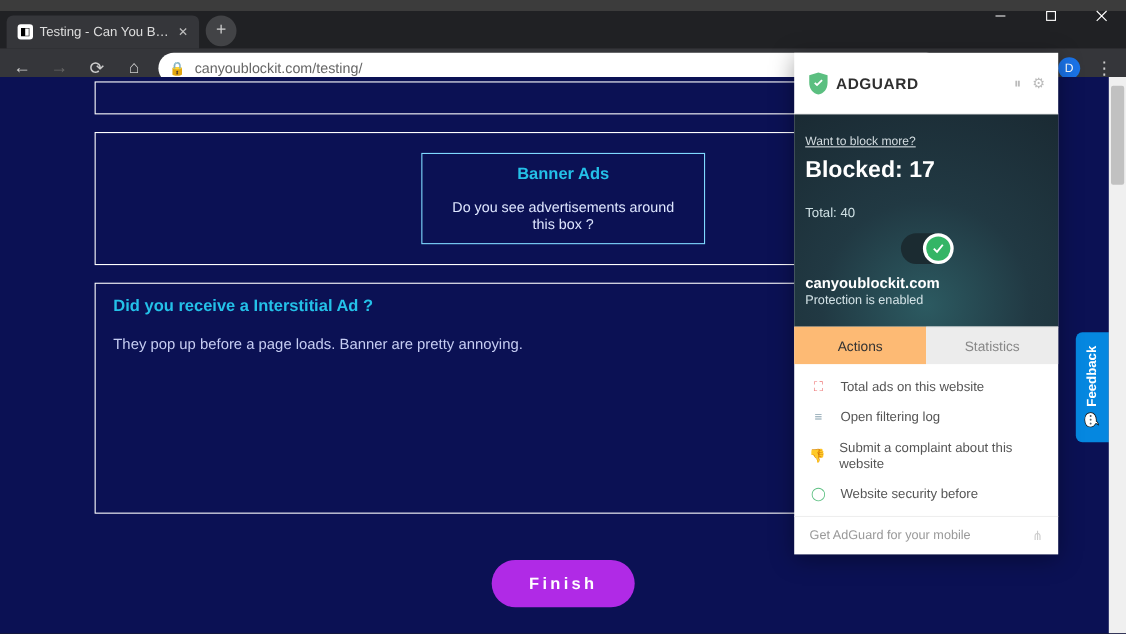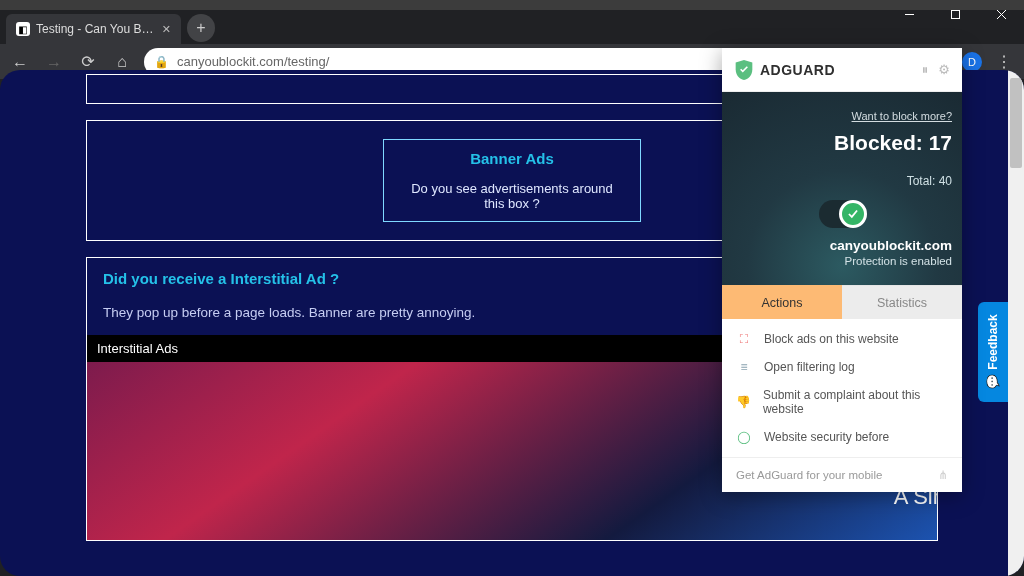--- a/index.html
+++ b/index.html
@@ -26,26 +26,26 @@
   .nav-btn.disabled { color:#666; }
   .omnibox { flex:1; height:28px; background:#fff; border-radius:14px; display:flex; align-items:center; padding:0 10px; gap:8px; color:#555; font-size:13px;}
   .omnibox .lock { font-size:12px; color:#555; }
   .omnibox .url { flex:1; color:#666; }
   .omnibox .star { color:#666; }
   .ext { width:22px; height:22px; display:flex; align-items:center; justify-content:center; color:#bbb; position:relative; }
   .ext .badge { position:absolute; bottom:-2px; right:-3px; background:#2e7d32; color:#fff; font-size:8px; padding:0 2px; border-radius:2px; }
   .avatar { width:20px; height:20px; background:#1a73e8; border-radius:50%; color:#fff; font-size:11px; display:flex; align-items:center; justify-content:center;}
 
   
-  .viewport { position:absolute; top:70px; left:0; right:0; bottom:0; background:#0b1154; overflow:hidden;border-radius:20px; }
+  .viewport { position:absolute; top:70px; left:0; right:0; bottom:0; background:#0b1154; overflow:hidden; }
   .scrollbar { position:absolute; right:0; top:0; width:16px; height:100%; background:#f0f0f0; }
   .scrollbar-thumb { position:absolute; top:8px; left:2px; width:12px; height:90px; background:#c1c1c1; border-radius:2px;}
   .page-content { padding: 4px 86px 20px 86px; color:#fff; }
 
-  .card { border:1.5px solid #fff; margin-bottom:16px; position:relative; background:#0b1154;flex-direction:column; }
+  .card { border:1.5px solid #fff; margin-bottom:16px; position:relative; background:#0b1154; }
   .card.top { height:30px; }
   .card.top::after { content:""; position:absolute; right:0; top:0; width:200px; height:100%; background:#ccc; }
 
   .card.banner { padding:18px 0 18px; display:flex; flex-direction:column; align-items:center; }
   .banner-box { border:1px solid #7fd9ff; padding:10px 22px; text-align:center; width:258px;}
   .banner-title { color:#24c1e8; font-weight:600; font-size:15px; margin-bottom:14px;}
   .banner-sub { color:#dfe7ff; font-size:13px; }
 
   .card.interstitial { display:flex; min-height:210px; }
   .inter-left { flex:1 1 50%; padding: 12px 16px; }
@@ -61,25 +61,25 @@
 
   .finish-row { display:flex; justify-content:center; margin-top:42px;}
   .finish-btn { background:#b02ae6; color:#fff; font-weight:700; letter-spacing:3px; padding:13px 34px; border:none; border-radius:30px; font-size:15px;}
 
   
   .feedback { position:absolute; right:16px; top:232px; width:30px; height:100px; background:#0587e0; border-radius:6px 0 0 6px; color:#fff; display:flex; align-items:center; justify-content:center; font-size:12px; }
   .feedback span { transform:rotate(-90deg); white-space:nowrap; display:flex; align-items:center; gap:5px; }
 
   
   .adguard { position:absolute; top:48px; right:62px; width:240px; background:#fff; box-shadow:0 4px 20px rgba(0,0,0,.35); display:flex; flex-direction:column; font-size:13px; z-index:50;}
-  .ag-header { height:44px; display:flex; align-items:center; padding:0 12px; gap:8px; border-bottom:1px solid #eee;}
+  .ag-header { height:56px; display:flex; align-items:center; padding:0 12px; gap:8px; border-bottom:1px solid #eee;}
   .ag-logo { display:flex; align-items:center; gap:6px; font-weight:800; color:#2f2f2f; font-size:14px; letter-spacing:0.5px;}
   .ag-logo svg { width:20px; height:22px; }
   .ag-header-icons { margin-left:auto; display:flex; gap:10px; color:#bbb; }
-  .ag-hero { background:radial-gradient(circle at 50% 90%, #2c5a61 0%, #213943 45%, #1a2a33 100%); color:#fff; text-align:right; padding:16px 10px 18px; }
+  .ag-hero { background:radial-gradient(circle at 50% 90%, #2c5a61 0%, #213943 45%, #1a2a33 100%); color:#fff; text-align:left; padding:16px 10px 18px; }
   .ag-link { font-size:11px; text-decoration:underline; color:#d3dce0; }
   .ag-blocked { font-weight:800; font-size:21px; margin-top:8px;}
   .ag-total { font-size:12px; margin-top:19px; color:#cfe0e4; }
   .ag-toggle { margin:12px auto 10px; width:46px; height:28px; background:#1b2b31; border-radius:20px; display:flex; align-items:center; justify-content:flex-end; padding:2px;}
   .ag-toggle .knob { width:28px; height:28px; background:#34b566; border:3px solid #fff; border-radius:50%; display:flex; align-items:center; justify-content:center; margin-right:-4px;}
   .ag-domain { font-weight:700; font-size:13.5px; }
   .ag-protect { font-size:11.5px; color:#d3e2e6; margin-top:2px;}
   .ag-tabs { display:flex; height:34px; }
   .ag-tab { flex:1; display:flex; align-items:center; justify-content:center; font-size:12.5px; color:#777; border-top:1px solid #e5e5e5;}
   .ag-tab.active { color:#333; border-top:2px solid transparent; background:#fdba74;}
@@ -219,21 +219,21 @@
     <div class="ag-domain">canyoublockit.com</div>
     <div class="ag-protect">Protection is enabled</div>
   </div>
   <div class="ag-tabs">
     <div class="ag-tab active">Actions</div>
     <div class="ag-tab inactive">Statistics</div>
   </div>
   <div class="ag-actions">
     <div class="ag-action">
         <span class="ic">⛶</span>
-        <span>Block ads on this website</span>
+        <span>Total ads on this website</span>
       </div>
     <div class="ag-action">
         <span class="ic">≡</span>
         <span>Open filtering log</span>
       </div>
     <div class="ag-action">
         <span class="ic">👎</span>
         <span>Submit a complaint about this website</span>
       </div>
     <div class="ag-action">

